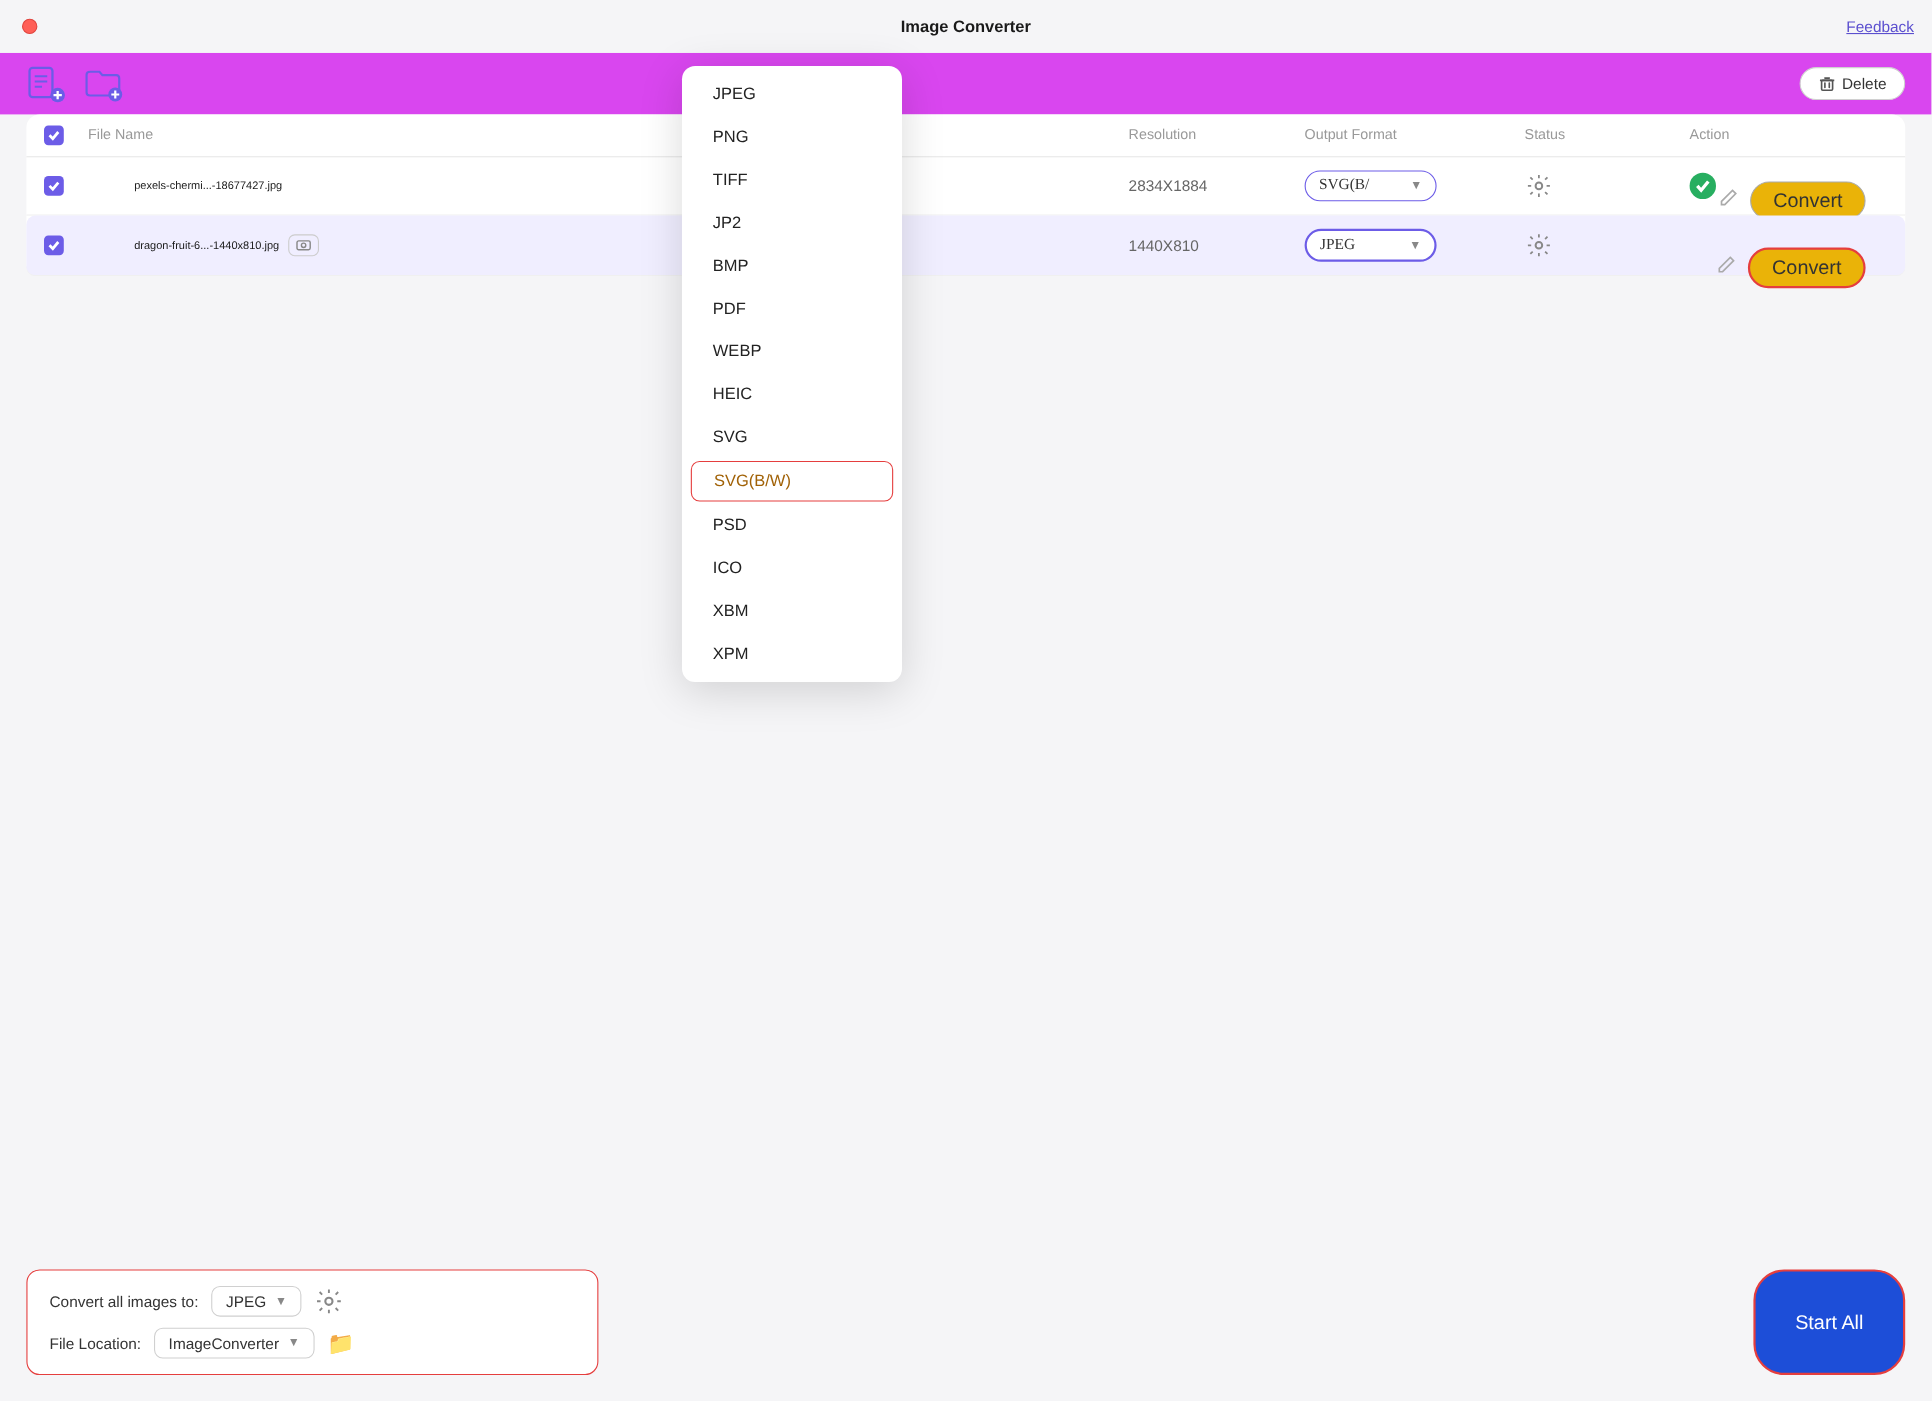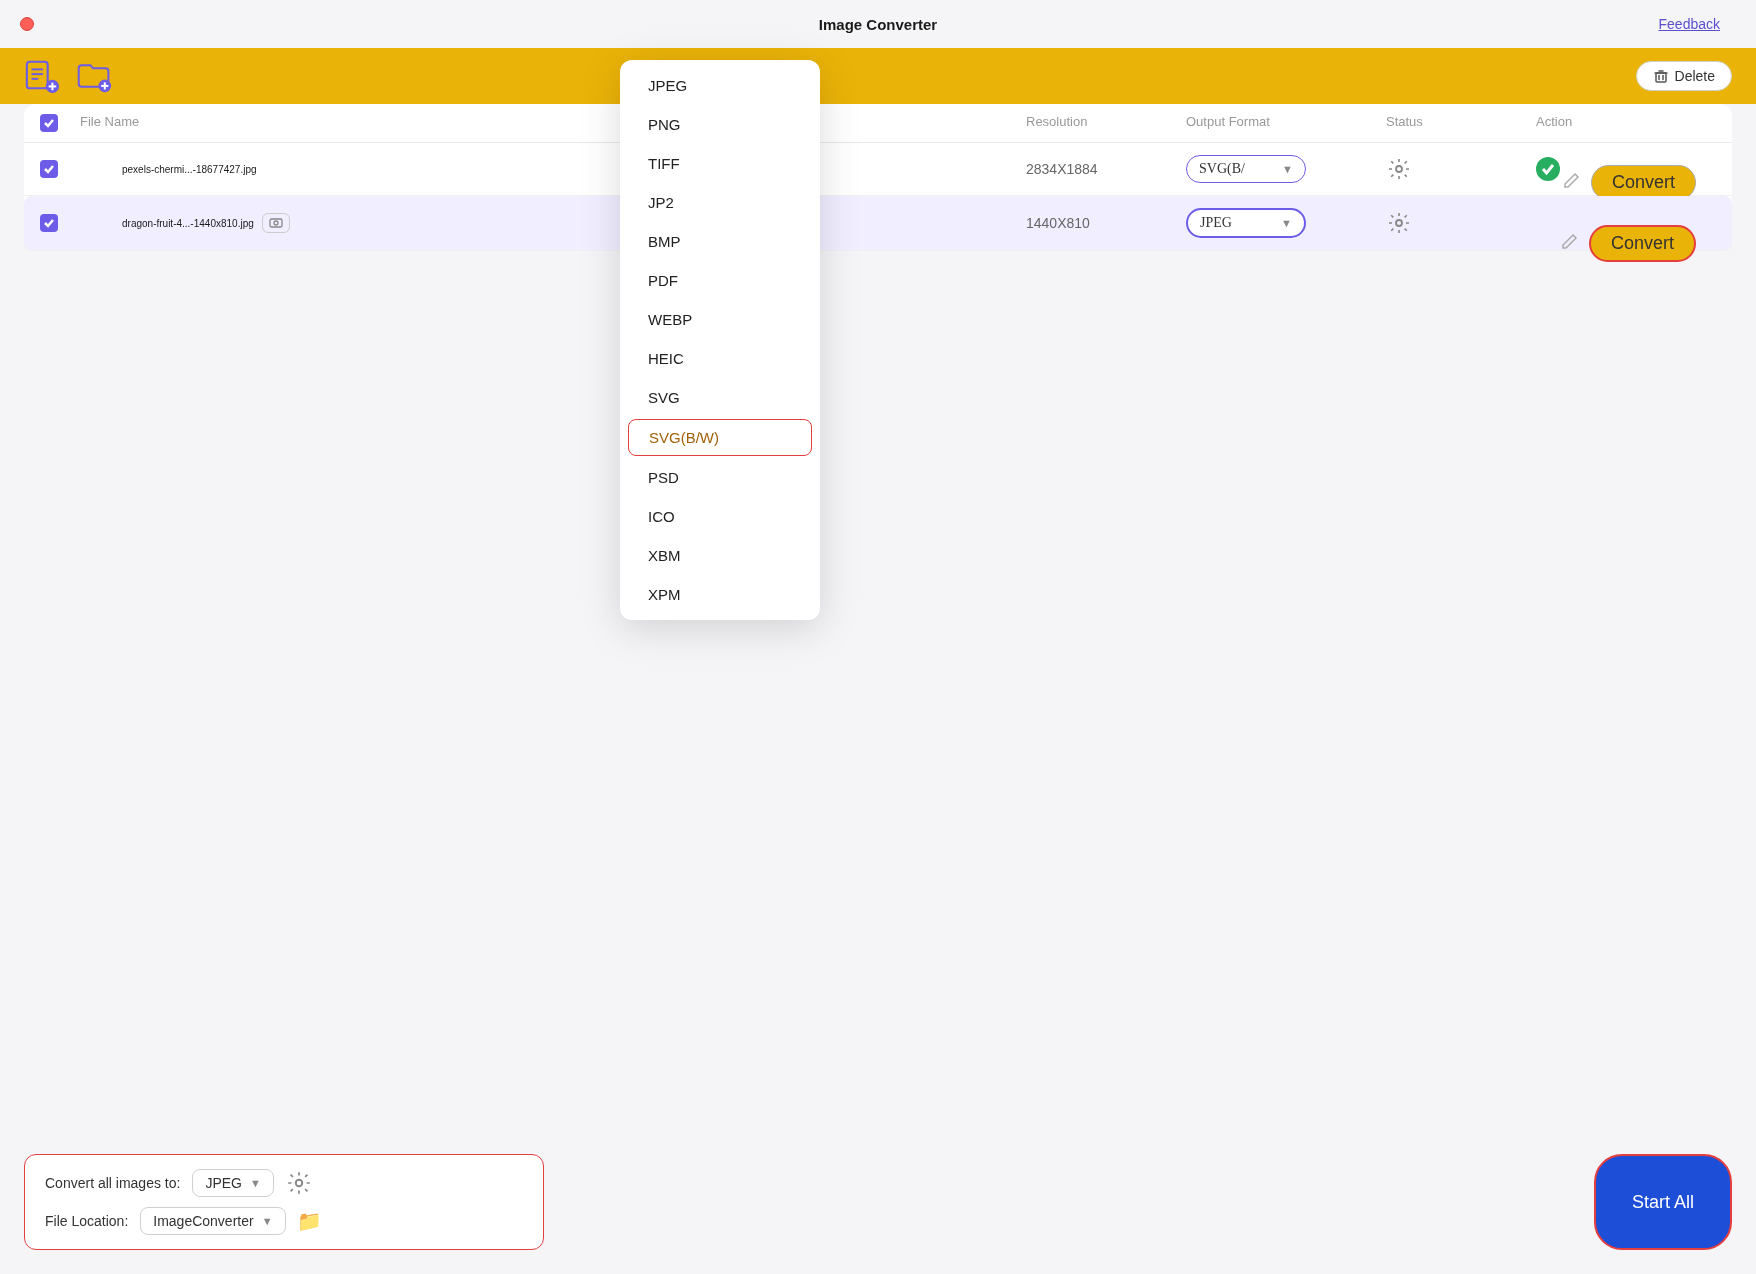--- a/index.html
+++ b/index.html
@@ -34,37 +34,37 @@
       top: 50%;
       transform: translateY(-50%);
       width: 14px;
       height: 14px;
       border-radius: 50%;
       background: #ff5f57;
       border: 1px solid #e0443e;
     }
     .feedback-link {
       position: absolute;
-      right: 36px;
+      right: 16px;
       top: 50%;
       transform: translateY(-50%);
       color: #5b4fcf;
       font-size: 14px;
       text-decoration: underline;
       cursor: pointer;
       text-align: right;
     }
 
     
     .toolbar {
       display: flex;
       align-items: center;
       justify-content: space-between;
       padding: 10px 24px;
-      background: #eab308;
+      background: #d946ef;
     }
     .toolbar-left {
       display: flex;
       gap: 16px;
       align-items: center;
     }
     .icon-btn {
       display: flex;
       align-items: center;
       justify-content: center;
@@ -434,21 +434,21 @@
 
   <div class="table-row highlighted">
     <div>
       <div class="checkbox">
         <svg viewBox="0 0 12 12">
             <polyline points="2,6 5,9 10,3"></polyline>
           </svg>
       </div>
     </div>
     <div class="filename">
-      <span>dragon-fruit-4...-1440x810.jpg</span>
+      <span>dragon-fruit-6...-1440x810.jpg</span>
       <div class="preview-icon">
         <svg width="14" height="14" viewBox="0 0 14 14" fill="none">
           <rect x="1" y="3" width="12" height="8" rx="1.5" stroke="#888" stroke-width="1.3" fill="none"></rect>
           <circle cx="7" cy="7" r="2" stroke="#888" stroke-width="1.3" fill="none"></circle>
         </svg>
       </div>
     </div>
     <div class="resolution">1440X810</div>
     <div>
       <div class="format-dropdown active">

